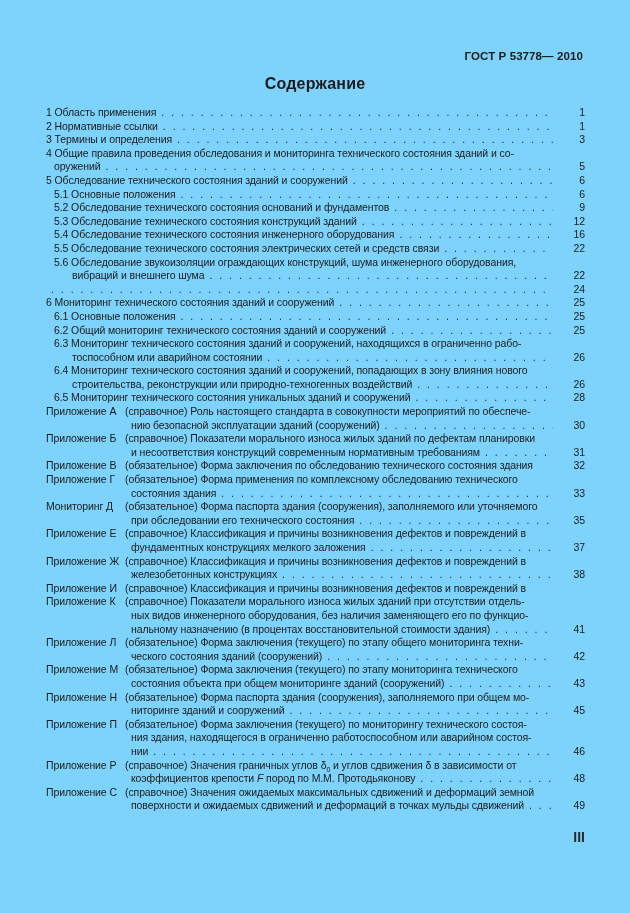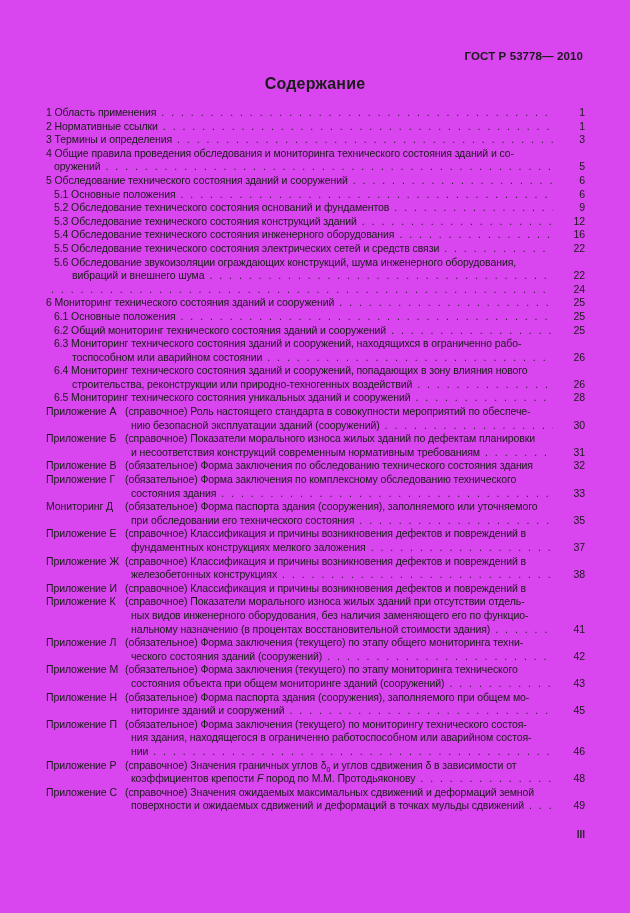--- a/index.html
+++ b/index.html
@@ -1,21 +1,21 @@
 <!DOCTYPE html>
 <html lang="ru"><head>
 <meta charset="utf-8">
 <style>
   html, body { margin: 0; padding: 0; background: #e8e8e8; }
   .page {
     position: relative;
     width: 630px;
     height: 913px;
     margin: 0 auto;
-    background: #d946ef;
+    background: #7dd3fc;
     color: #1b1b1b;
     font-family: "Liberation Sans", "DejaVu Sans", sans-serif;
     overflow: hidden;
   }
   .doc-code {
     margin: 50px 47px 0 0;
     text-align: right;
     font-size: 11.5px;
     font-weight: bold;
     letter-spacing: 0.1px;
@@ -63,21 +63,21 @@
     flex: 0 0 22px;
     width: 22px;
     text-align: right;
   }
   sub.ss { font-size: 7px; line-height: 0; }
   .it { font-style: italic; }
   .folio {
     position: absolute;
     top: 829px;
     right: 45px;
-    font-size: 10px;
+    font-size: 14px;
     font-weight: bold;
     color: #2a2a2a;
   }
 </style>
 </head>
 <body>
 
 <div class="page">
   <div class="doc-code">ГОСТ Р 53778— 2010</div>
   <div class="toc-title">Содержание</div>
@@ -214,21 +214,21 @@
         <span class="pagenum">31</span>
       </div>
       <div class="toc-line ind-app">
         <span class="app-label">Приложение В</span>
         <span class="toc-text">(обязательное) Форма заключения по обследованию технического состояния здания</span>
         <span class="dots nodots"></span>
         <span class="pagenum">32</span>
       </div>
       <div class="toc-line ind-app">
         <span class="app-label">Приложение Г</span>
-        <span class="toc-text">(обязательное) Форма заключения по комплексному обследованию технического</span>
+        <span class="toc-text">(обязательное) Форма применения по комплексному обследованию технического</span>
         <span class="dots nodots"></span>
         <span class="pagenum"></span>
       </div>
       <div class="toc-line ind-appc">
         <span class="toc-text">состояния здания</span>
         <span class="dots"></span>
         <span class="pagenum">33</span>
       </div>
       <div class="toc-line ind-app">
         <span class="app-label">Мониторинг Д</span>

